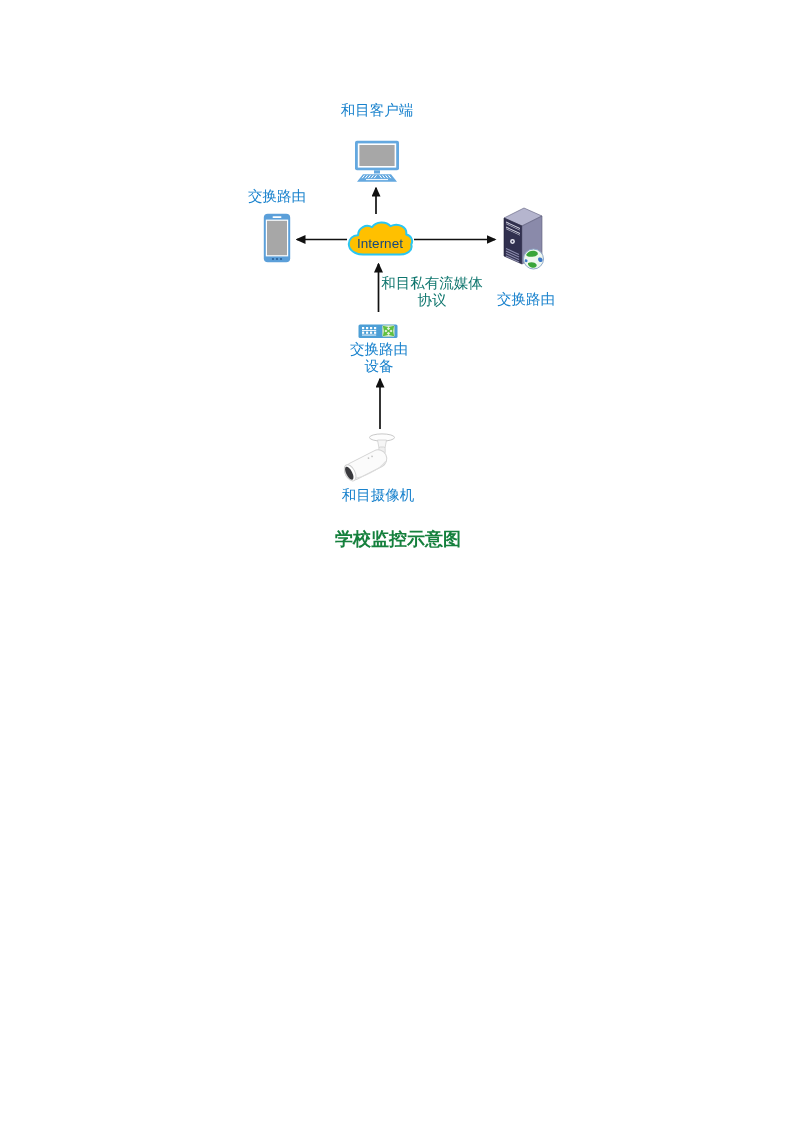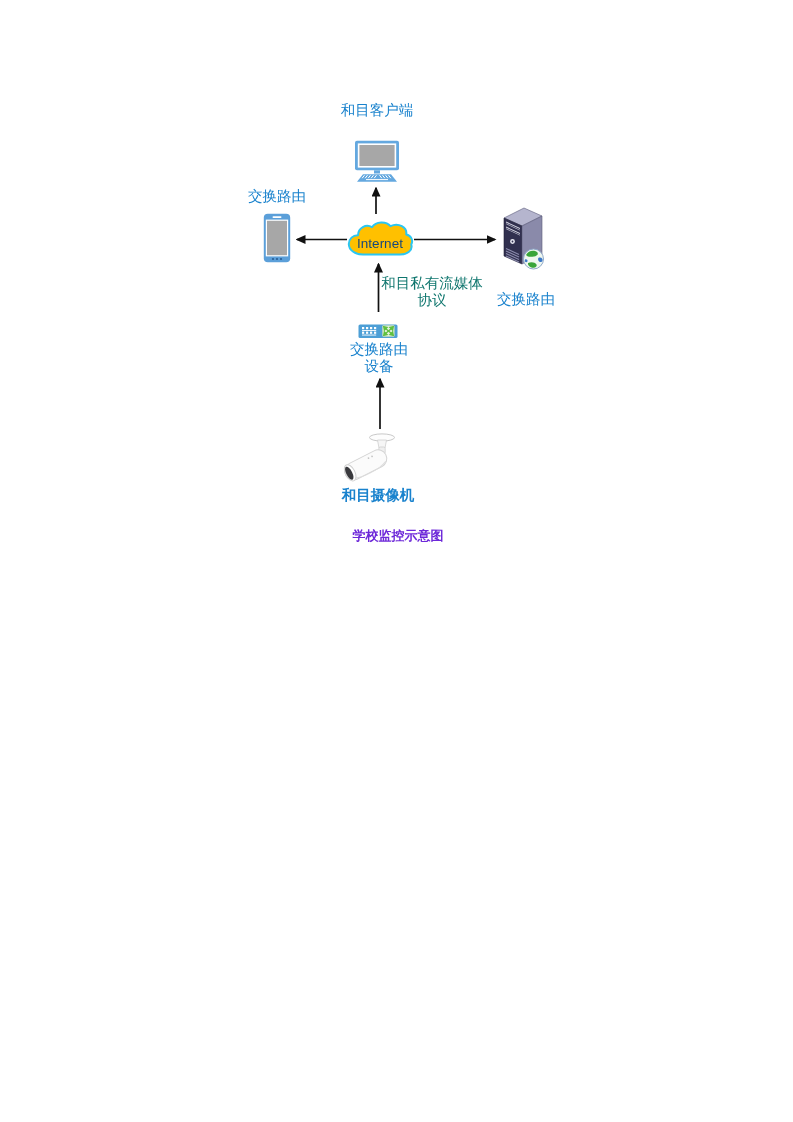--- a/index.html
+++ b/index.html
@@ -23,22 +23,22 @@
   }
   .label.blue  { color: #1982CD; }
   .label.green { color: #0f766e; }
   .label.multiline { white-space: normal; }
   .label.multiline div { line-height: 16.5px; }
   .caption {
     position: absolute;
     transform: translateX(-50%);
     font-family: "Liberation Serif", serif;
     font-weight: bold;
-    font-size: 13px;
-    color: #6d28d9;
+    font-size: 18px;
+    color: #15803d;
     white-space: nowrap;
   }
   svg { display: block; }
   .arrows { pointer-events: none; }
 </style>
 </head>
 <body>
 
 <div class="page">
 
@@ -51,21 +51,21 @@
     <div>协议</div>
   </div>
 
   <div class="label blue" style="left:526px; top:291px;">交换路由</div>
 
   <div class="label blue multiline" style="left:379px; top:341px;">
     <div>交换路由</div>
     <div>设备</div>
   </div>
 
-  <div class="label blue" style="left:378px; top:487px;font-weight:bold;">和目摄像机</div>
+  <div class="label blue" style="left:378px; top:487px;">和目摄像机</div>
 
   <div class="caption" style="left:398px; top:527px;">学校监控示意图</div>
 
   <svg class="abs" style="left:354px; top:140px;" width="46" height="44" viewBox="0 0 46 44">
     <rect x="1" y="0.8" width="44" height="29.5" rx="2" fill="#64A8DF"></rect>
     <rect x="4.6" y="4.2" width="36.8" height="22.6" fill="#A7A7A7" stroke="#ffffff" stroke-width="1.6"></rect>
     <rect x="20" y="30.3" width="6" height="3.2" fill="#64A8DF"></rect>
     <path d="M9 34.2 L37 34.2 L43 41.8 L3 41.8 Z" fill="#64A8DF"></path>
     <g stroke="#ffffff" stroke-width="1">
       <line x1="10.5" y1="35.2" x2="8.2" y2="38.2"></line>

